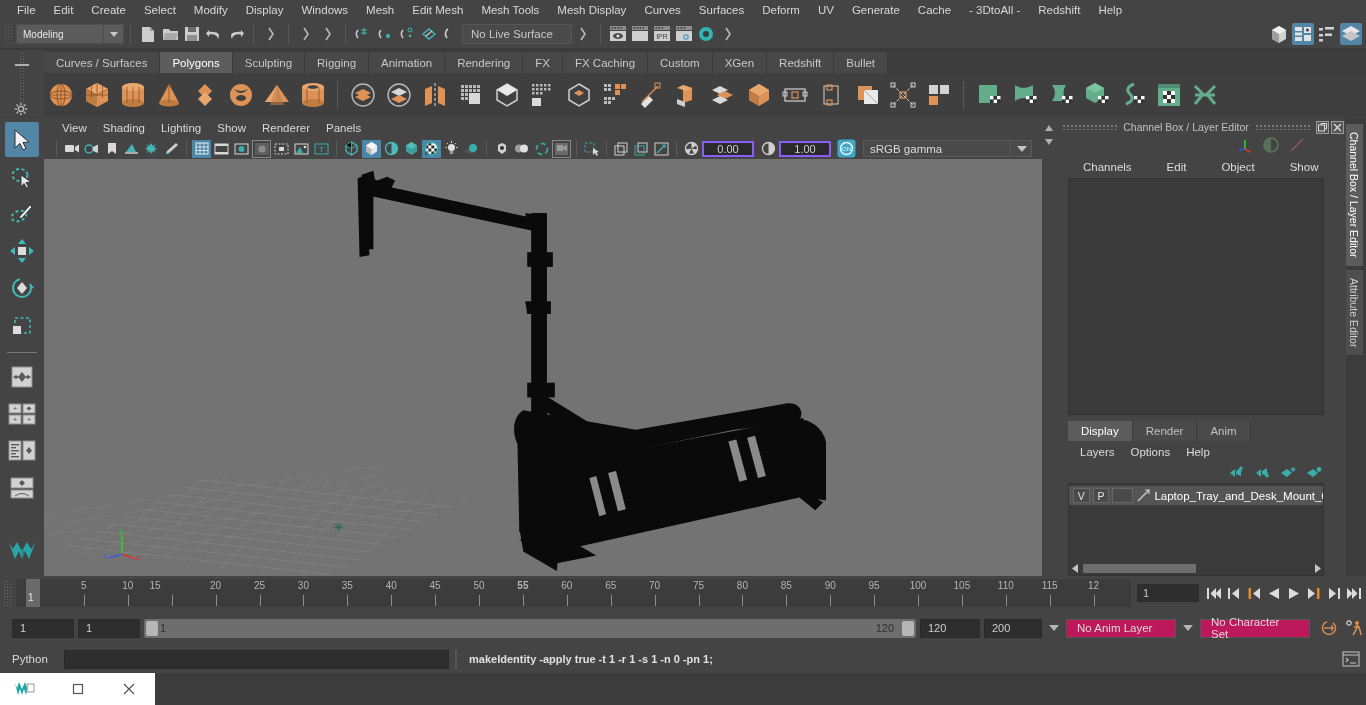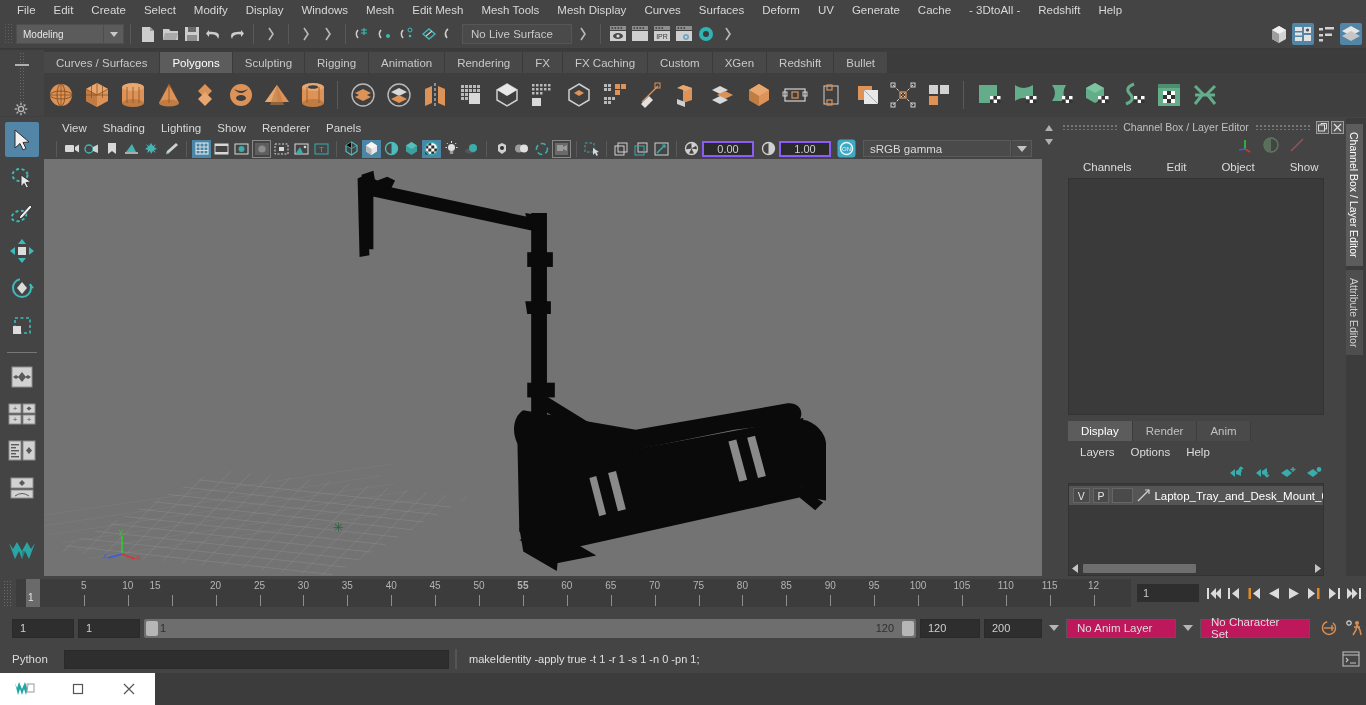--- a/index.html
+++ b/index.html
@@ -166,21 +166,21 @@
   .droparrow i{ border-left:5px solid transparent; border-right:5px solid transparent;
      border-top:6px solid #b5b5b5; display:block;}
 
   
   #cmdbar{ position:absolute; left:0; right:0; bottom:32px; height:28px; background:#444;
      display:flex; align-items:center; padding-left:12px; gap:0;}
   #cmd-label{ width:52px; font-size:11.5px; color:#dadada;}
   #cmd-input{ width:385px; height:19px; background:#2e2e2e; border:1px solid #2a2a2a;}
   #cmd-sep{ width:2px; height:20px; background:#555; margin:0 6px;}
   #cmd-out{ flex:1; height:19px; background:#444; color:#e0e0e0; font-size:11px;
-     display:flex; align-items:center; padding-left:6px; min-width:0; overflow:hidden; white-space:nowrap;}
+     display:flex; align-items:center; padding-left:6px; min-width:0; overflow:hidden; white-space:nowrap;font-weight:bold;}
   #cmd-right{ width:22px; height:20px; display:flex; align-items:center; justify-content:center; margin-right:4px;}
 
   
   #bottombar{ position:absolute; left:0; right:0; bottom:0; height:32px; background:#3c3c3c;}
   #winctl{ position:absolute; left:0; bottom:0; width:155px; height:32px; background:#ffffff;
      display:flex; align-items:center;}
   #winctl .wc{ flex:1; display:flex; align-items:center; justify-content:center; height:100%;}
 </style>
 </head>
 <body>

